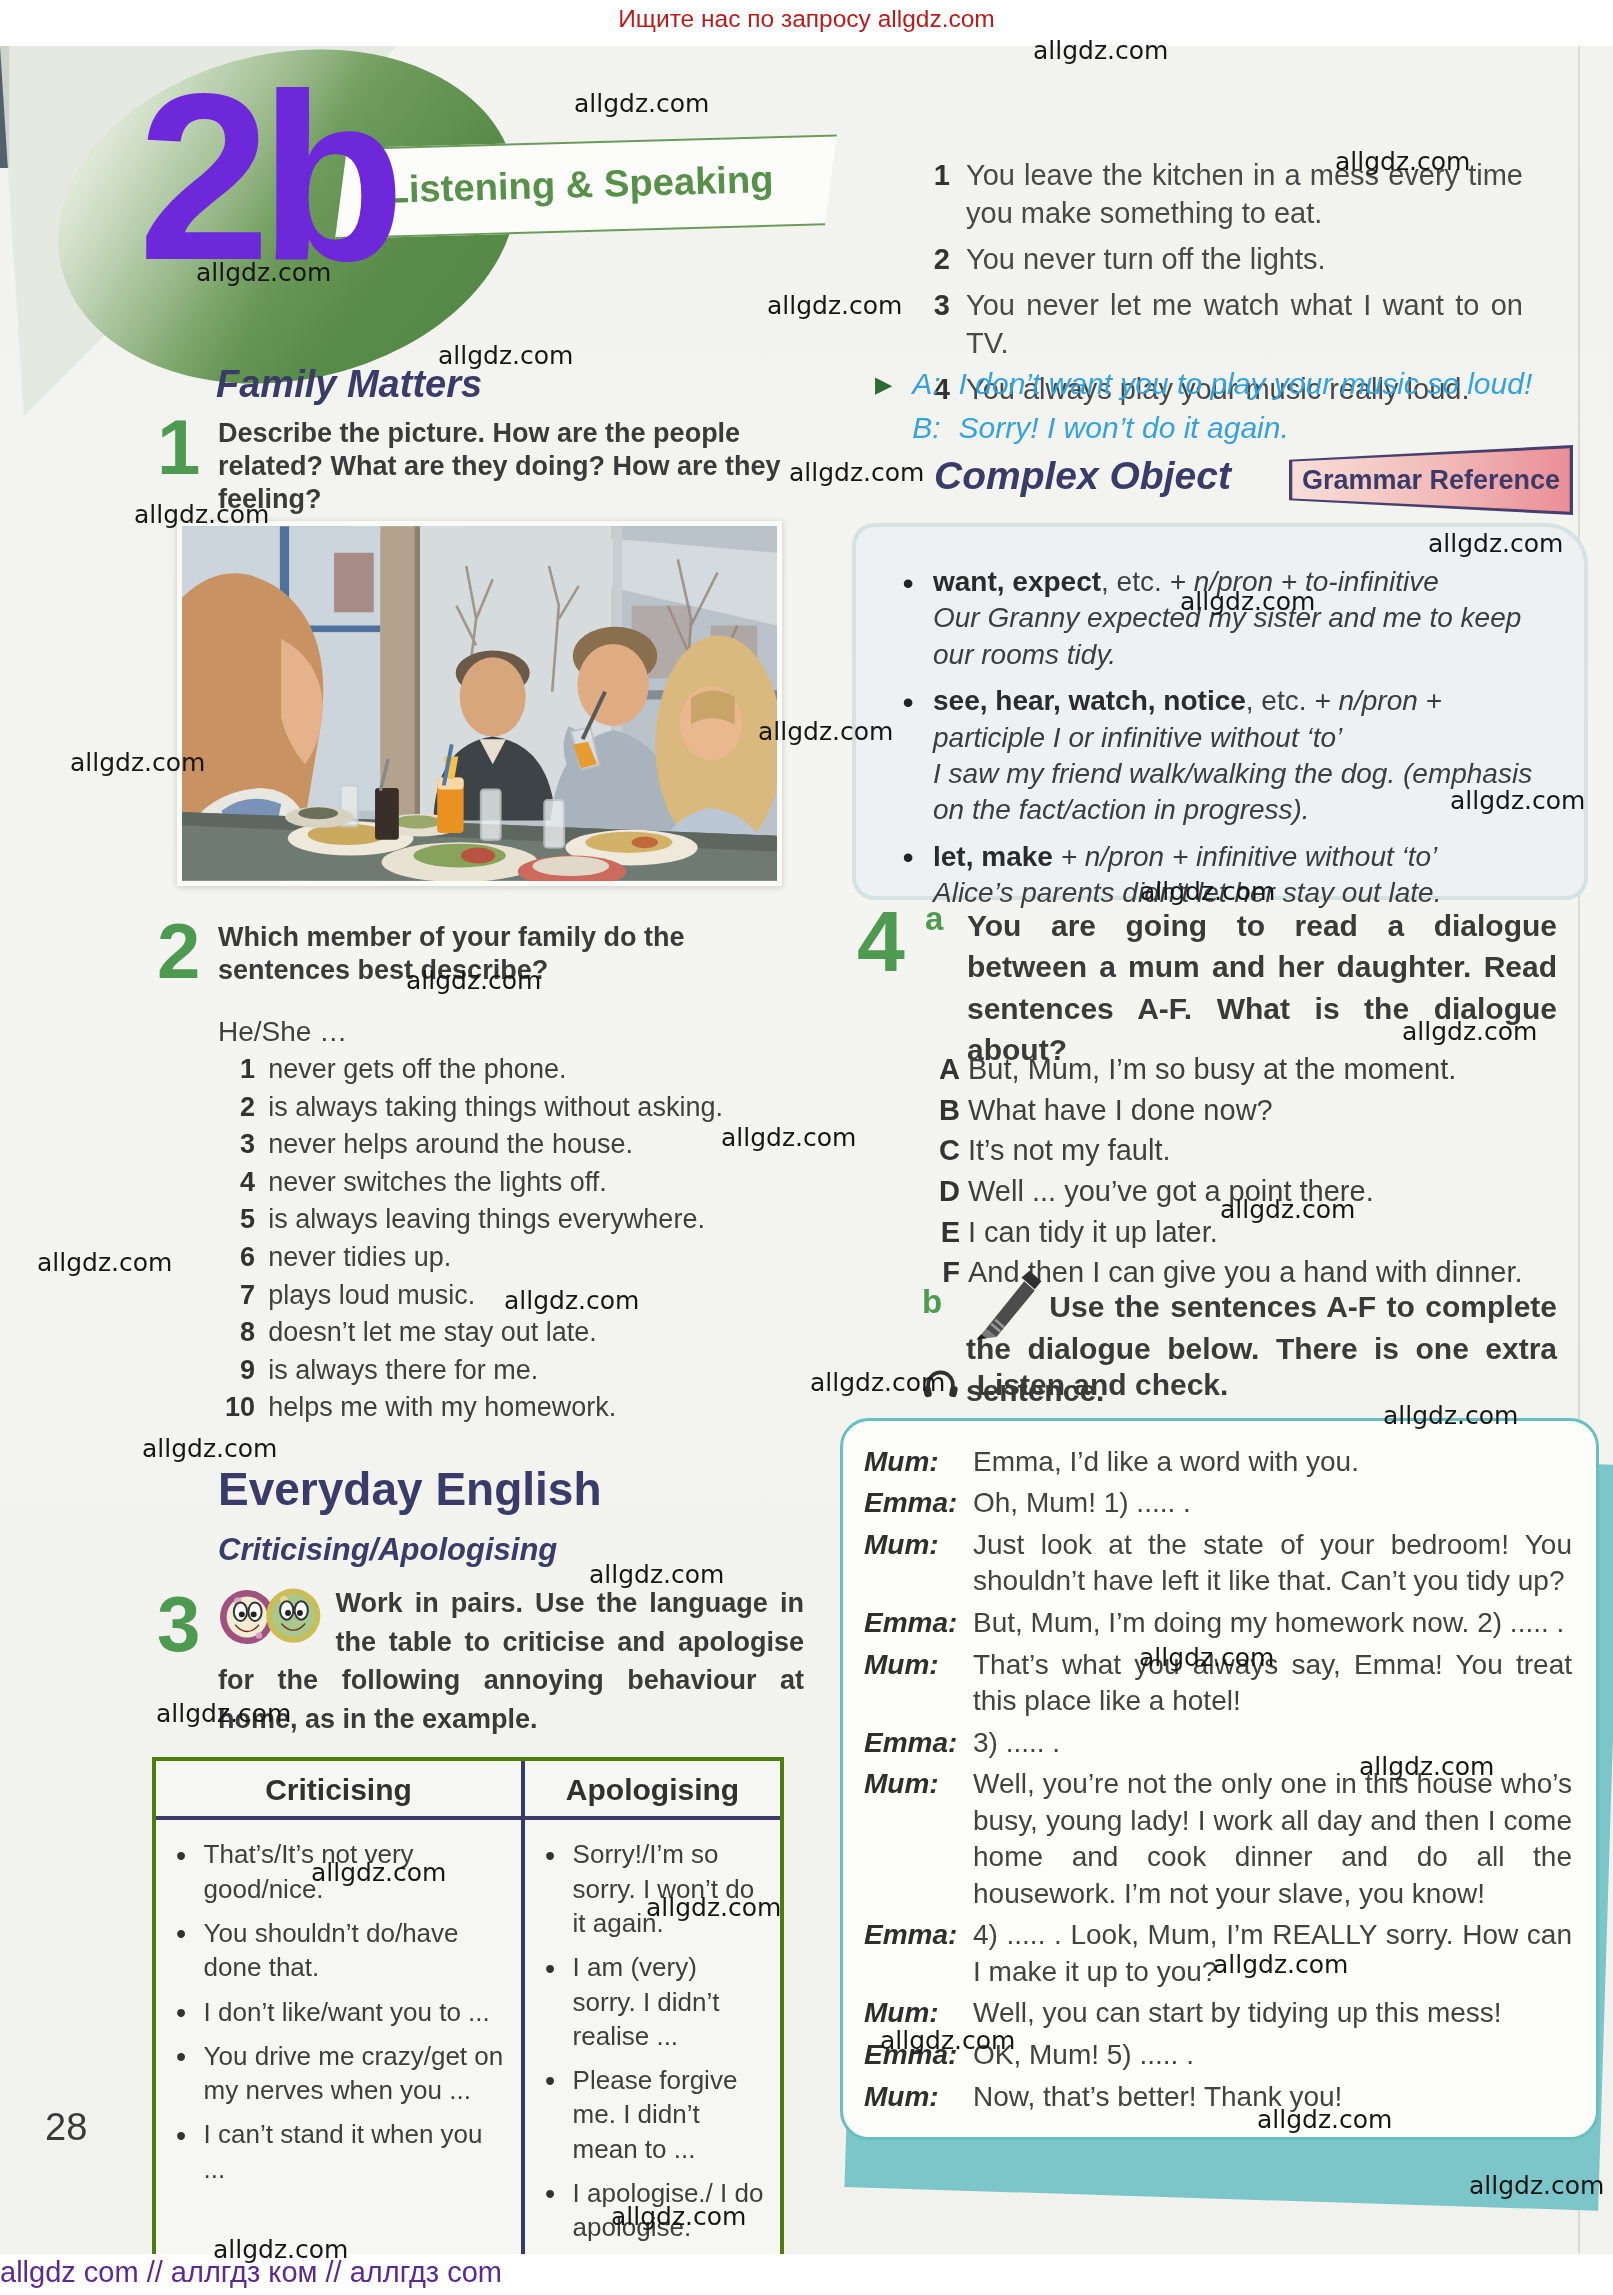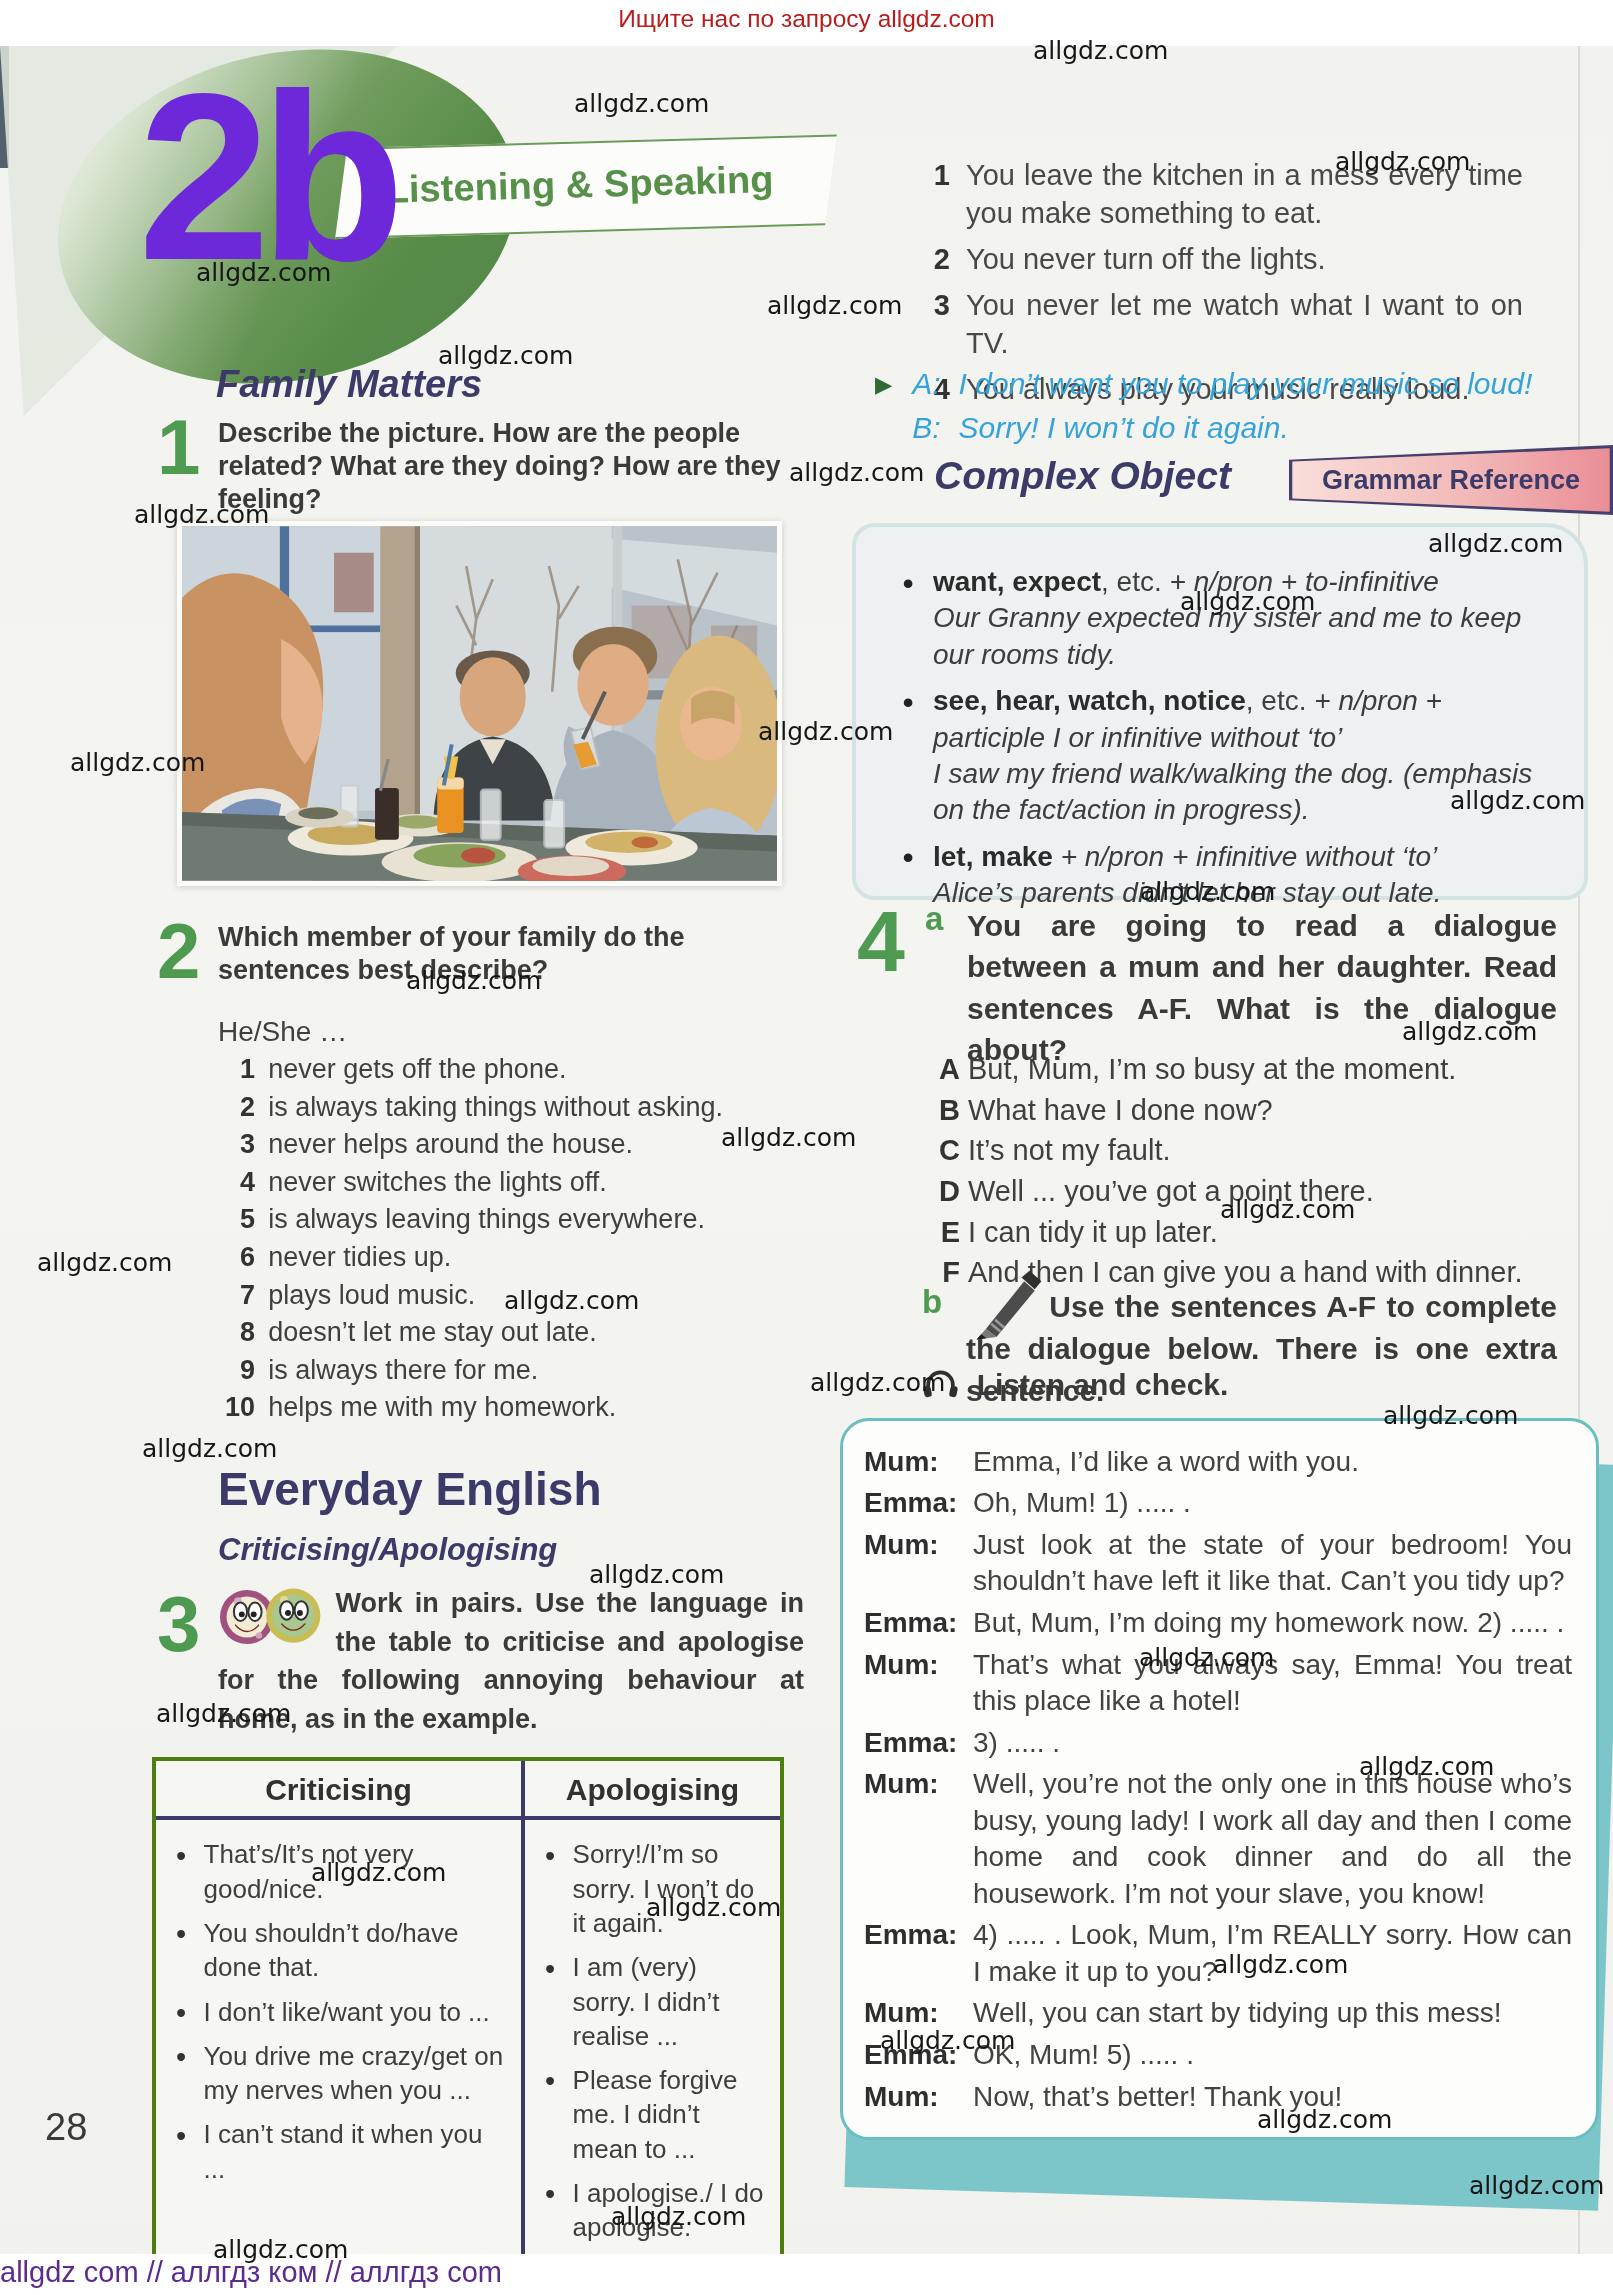--- a/index.html
+++ b/index.html
@@ -72,21 +72,21 @@
   .r-list{left:918px;top:157px;width:605px;}
   .r-list .num-row{grid-template-columns:32px 1fr;column-gap:16px;font-size:29px;
                    line-height:1.30;margin-bottom:8.6px;}
   .r-list .t{text-align:justify;color:#484848;}
   .example{left:875px;top:366px;width:662px;}
   .ex-row{display:grid;grid-template-columns:32px 41px 1fr;column-gap:5.3px;margin-bottom:8px;
           font-size:30px;font-style:italic;color:#35a3da;line-height:1.2;}
   .ex-row .arrow{color:#2e6b34;font-size:22.5px;font-style:normal;padding-top:5.3px;}
   .complex-title{left:934px;top:454px;font-size:39px;font-weight:bold;font-style:italic;color:#3b3a68;}
   .badge-outer{left:1289px;top:445px;width:284px;height:70px;
-               clip-path:polygon(0 21%,100% 0,100% 100%,0 79%);background:#473f6e;padding-left:40px;}
+               clip-path:polygon(0 21%,100% 0,100% 100%,0 79%);background:#473f6e;}
   .badge-inner{position:absolute;inset:3.3px;clip-path:polygon(0 21%,100% 0,100% 100%,0 79%);
                background:linear-gradient(90deg,#f8ded9 0%,#f2b9b8 55%,#ea8e96 100%);
                display:flex;align-items:center;justify-content:center;}
   .badge-inner span{font-weight:bold;font-size:27px;color:#3b3a68;}
   .grammar-box{left:852px;top:523px;width:736px;height:377px;background:#edf1f1;
                border:4.6px solid #d5e2e4;border-radius:22.5px 42px 22.5px 22.5px;
                box-sizing:border-box;padding:21px 26.5px 5.3px 24px;}
   .g-list{list-style:none;margin:16px;padding:0;}
   .g-list li{position:relative;padding-left:37px;margin-bottom:10px;font-size:28px;line-height:1.30;}
   .g-list li::before{content:"\2022";position:absolute;left:6.6px;top:-1.3px;font-size:32px;color:#222;}
@@ -106,21 +106,21 @@
   .pen-float svg{position:relative;top:-18.5px;overflow:visible;}
   .listen-row{position:absolute;left:922px;top:1367px;width:595px;font-size:30px;font-weight:bold;color:#3a3a3a;}
   .listen-row svg{vertical-align:-5.3px;margin-right:9.3px;}
 
   .dlg-shadow{left:856px;top:1453px;width:754px;height:746px;background:#7cc5c8;
               transform:rotate(1.8deg);z-index:0;}
   .dialogue-box{left:840px;top:1418px;width:759px;background:#fdfdfc;border:3.3px solid #69bec2;
                 border-radius:29px;box-sizing:border-box;padding:22.5px 24px 17px 21px;z-index:1;}
   .dline{display:grid;grid-template-columns:101px 1fr;column-gap:8px;margin-bottom:5.3px;
          font-size:28px;line-height:1.30;}
-  .dline .sp{font-weight:bold;color:#2e2e2e;}
+  .dline .sp{font-weight:bold;color:#2e2e2e;font-style:italic;}
   .dline .tx{text-align:justify;color:#424242;}
 
   .footer-strip{position:absolute;left:0;top:2254px;width:1613px;height:41px;background:#ffffff;}
   .footer-text{position:absolute;left:0;top:2256px;width:1613px;text-align:left;
                color:#5b2b8f;font-size:29px;}
 </style>
 </head>
 <body>
 
 <div class="page">

